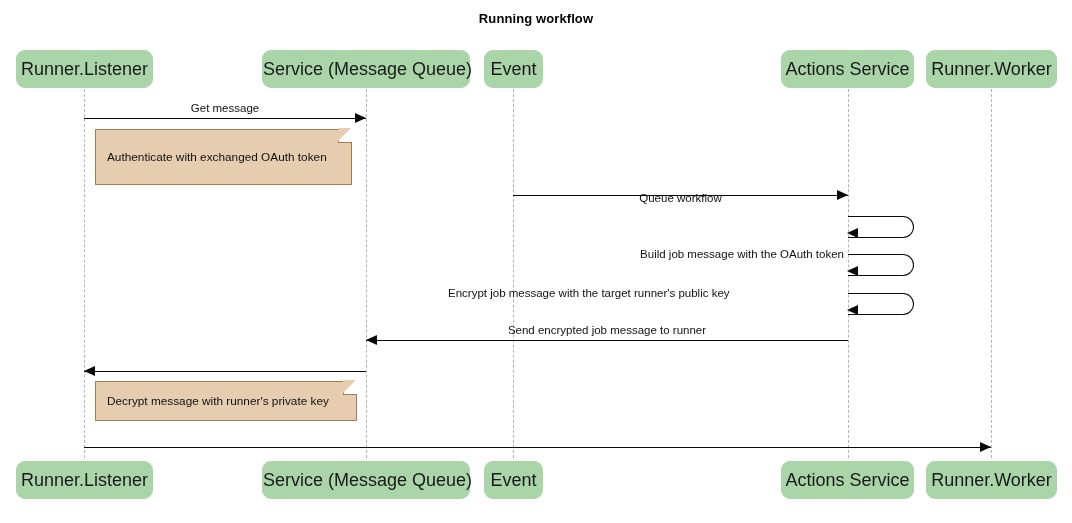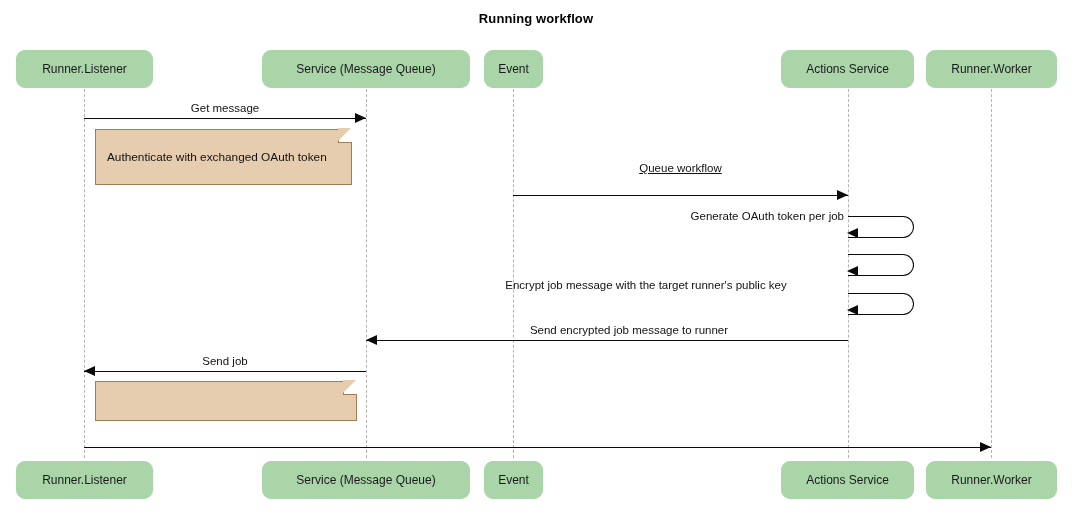--- a/index.html
+++ b/index.html
@@ -39,21 +39,21 @@
   }
   .participant {
     position: absolute;
     box-sizing: border-box;
     background: #a9d5a9;
     border: 1px solid #a9d5a9;
     border-radius: 9px;
     height: 38px;
     line-height: 36px;
     text-align: center;
-    font-size: 12px;
+    font-size: 18px;
     color: #1a1a1a;
     white-space: nowrap;
   }
   .msg-line {
     position: absolute;
     height: 0;
     border-top: 1.4px solid #0a0a0a;
   }
   .msg-label {
     position: absolute;
@@ -146,43 +146,43 @@
 
   <div class="msg-label" style="left:84px; top:102px; width:282px;">Get message</div>
   <div class="msg-line" style="left:84px; top:118px; width:282px;"></div>
   <div class="arrowhead right" style="left:355px; top:113px;"></div>
 
   <div class="note" style="left:95px; top:129px; width:257px; height:56px;">
     <span class="note-fold"></span>
     <span>Authenticate with exchanged OAuth token</span>
   </div>
 
-  <div class="msg-label" style="left:513px; top:162px; width:335px;text-decoration:underline;">Queue workflow</div>
+  <div class="msg-label" style="left:513px; top:192px; width:335px;">Queue workflow</div>
   <div class="msg-line" style="left:513px; top:195px; width:335px;"></div>
   <div class="arrowhead right" style="left:837px; top:190px;"></div>
 
-  <div class="msg-label" style="left:548px; top:210px; width:296px; text-align:right;">Generate OAuth token per job</div>
   <div class="selfloop" style="left:848px; top:216px;"></div>
   <div class="arrowhead left" style="left:847px; top:228px;"></div>
 
+  <div class="msg-label" style="left:548px; top:248px; width:296px; text-align:right;">Build job message with the OAuth token</div>
   <div class="selfloop" style="left:848px; top:254px;"></div>
   <div class="arrowhead left" style="left:847px; top:266px;"></div>
 
-  <div class="msg-label" style="left:448px; top:279px; width:396px; text-align:center;">Encrypt job message with the target runner's public key</div>
+  <div class="msg-label" style="left:448px; top:287px; width:396px; text-align:left;">Encrypt job message with the target runner's public key</div>
   <div class="selfloop" style="left:848px; top:293px;"></div>
   <div class="arrowhead left" style="left:847px; top:305px;"></div>
 
-  <div class="msg-label" style="left:388px; top:324px; width:482px;">Send encrypted job message to runner</div>
+  <div class="msg-label" style="left:366px; top:324px; width:482px;">Send encrypted job message to runner</div>
   <div class="msg-line" style="left:366px; top:340px; width:482px;"></div>
   <div class="arrowhead left" style="left:366px; top:335px;"></div>
 
-  <div class="msg-label" style="left:84px; top:355px; width:282px;">Send job</div>
   <div class="msg-line" style="left:84px; top:371px; width:282px;"></div>
   <div class="arrowhead left" style="left:84px; top:366px;"></div>
 
   <div class="note" style="left:95px; top:381px; width:262px; height:40px;">
     <span class="note-fold"></span>
+    <span>Decrypt message with runner's private key</span>
   </div>
 
   <div class="msg-line" style="left:84px; top:447px; width:907px;"></div>
   <div class="arrowhead right" style="left:980px; top:442px;"></div>
 
 </div>
 
 </body></html>

